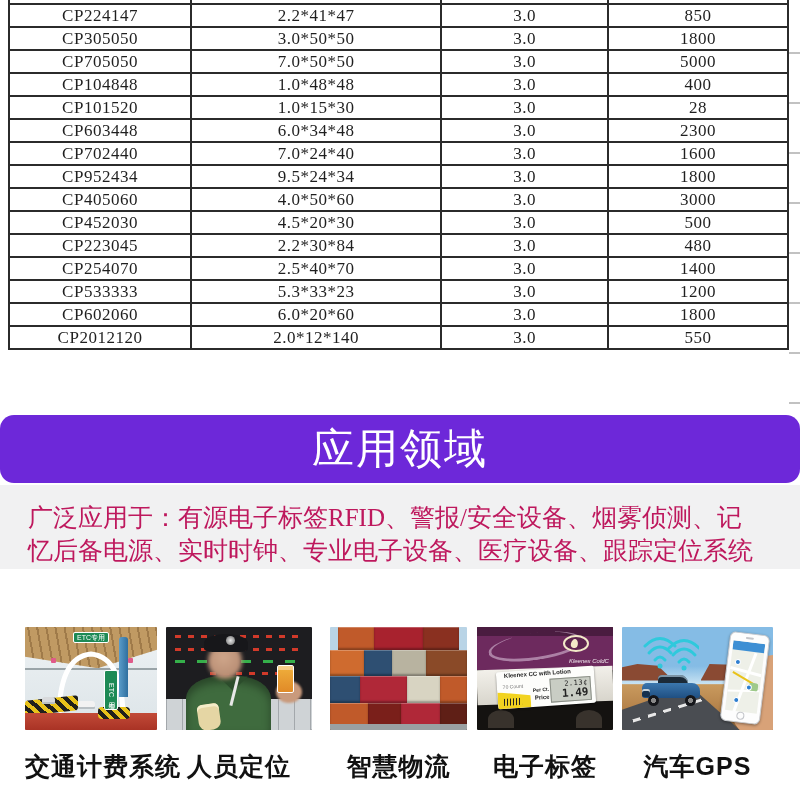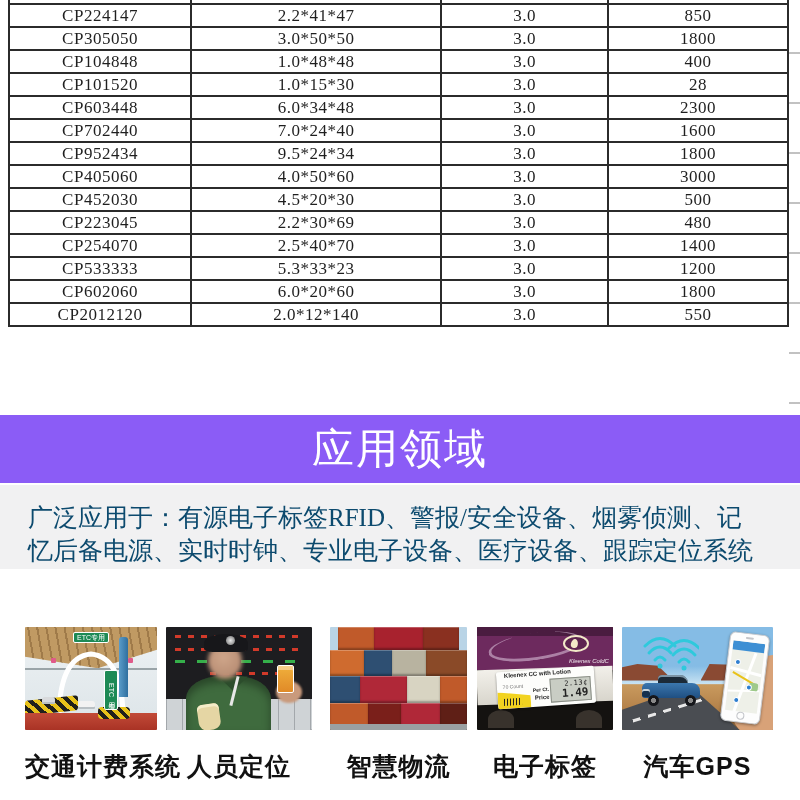--- a/index.html
+++ b/index.html
@@ -37,21 +37,21 @@
     display:flex; align-items:center; justify-content:center;
   }
   .banner-title {
     color:#ffffff; font-size:42px; letter-spacing:2px; font-weight:400;
   }
 
   
   .intro-panel { left:0; top:485px; width:800px; height:84px; }
   .intro {
     left:28px; top:502px; width:752px;
-    font-size:25px; line-height:32.5px; color:#0c4a6e;
+    font-size:25px; line-height:32.5px; color:#be185d;
   }
 
   
   .app-card { top:627px; }
   .app-img {
     position:relative; width:100%; height:103px; overflow:hidden;
     border-radius:1px; background:#dfe6ea;
   }
   .app-caption {
     margin-top:20px; text-align:center;
@@ -266,20 +266,26 @@
     <td>3.0</td>
     <td>850</td>
   </tr>
         <tr>
     <td>CP305050</td>
     <td>3.0*50*50</td>
     <td>3.0</td>
     <td>1800</td>
   </tr>
         <tr>
+    <td>CP705050</td>
+    <td>7.0*50*50</td>
+    <td>3.0</td>
+    <td>5000</td>
+  </tr>
+        <tr>
     <td>CP104848</td>
     <td>1.0*48*48</td>
     <td>3.0</td>
     <td>400</td>
   </tr>
         <tr>
     <td>CP101520</td>
     <td>1.0*15*30</td>
     <td>3.0</td>
     <td>28</td>
@@ -309,21 +315,21 @@
     <td>3000</td>
   </tr>
         <tr>
     <td>CP452030</td>
     <td>4.5*20*30</td>
     <td>3.0</td>
     <td>500</td>
   </tr>
         <tr>
     <td>CP223045</td>
-    <td>2.2*30*69</td>
+    <td>2.2*30*84</td>
     <td>3.0</td>
     <td>480</td>
   </tr>
         <tr>
     <td>CP254070</td>
     <td>2.5*40*70</td>
     <td>3.0</td>
     <td>1400</td>
   </tr>
         <tr>
@@ -342,21 +348,21 @@
     <td>CP2012120</td>
     <td>2.0*12*140</td>
     <td>3.0</td>
     <td>550</td>
   </tr>
       </tbody>
   </table>
 </div>
 <div class="abs stub-strip"></div>
 
-<div class="abs banner" style="background:#8b5cf6;">
+<div class="abs banner" style="background:#6d28d9;border-radius:14px;">
   <div class="banner-title">应用领域</div>
 </div>
 
 <div class="abs intro-panel" style="background:#f1f1f2;"></div>
 <div class="abs intro">
   <div>广泛应用于：有源电子标签RFID、警报/安全设备、烟雾侦测、记</div>
   <div>忆后备电源、实时时钟、专业电子设备、医疗设备、跟踪定位系统</div>
 </div>
 
 <div class="abs app-card card-1">

